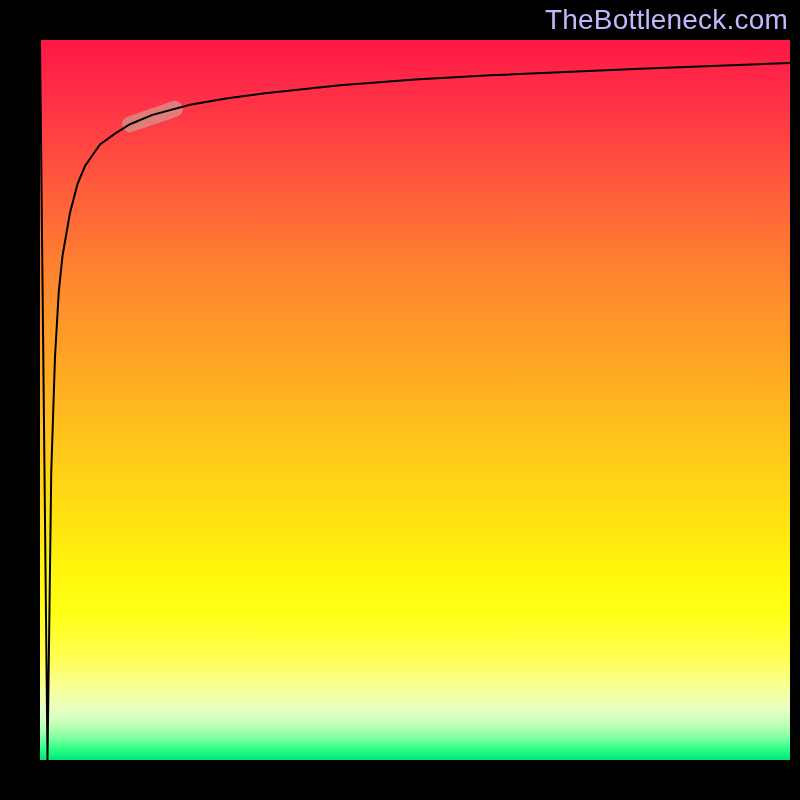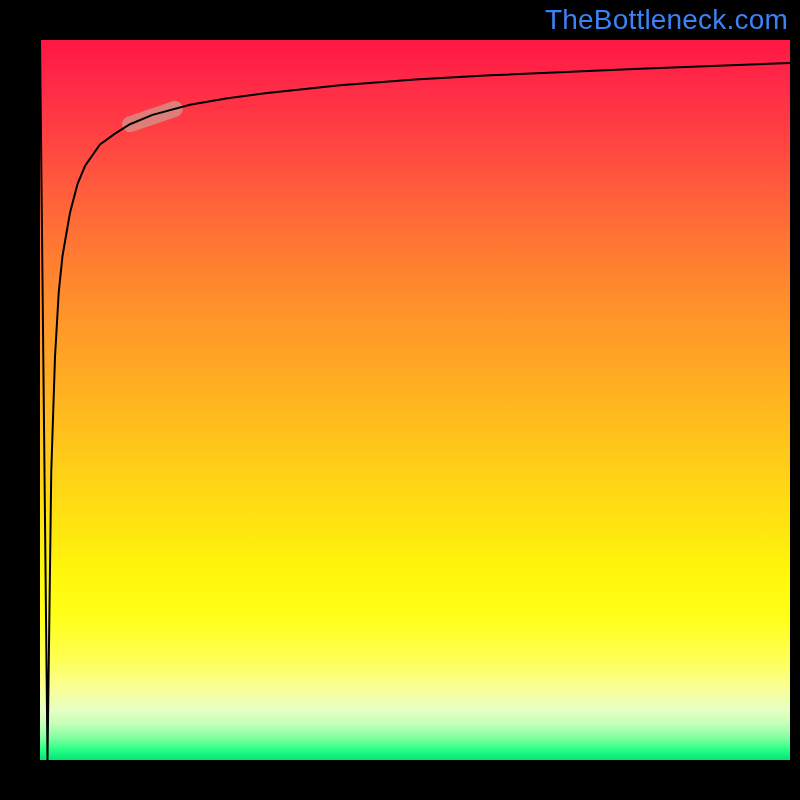--- a/index.html
+++ b/index.html
@@ -57,21 +57,21 @@
     stroke-width: 16;
     stroke-linecap: round;
     opacity: 0.85;
   }
   .watermark {
     position: absolute;
     top: 4px;
     right: 12px;
     font-family: Arial, Helvetica, sans-serif;
     font-size: 28px;
-    color: #3b82f6;
+    color: #c4b5fd;
     letter-spacing: 0.2px;
     user-select: none;
   }
 </style>
 </head>
 <body>
 
 <div class="frame">
   <div class="plot-area">
     <svg class="plot-svg" viewBox="0 0 750 720" preserveAspectRatio="none">

